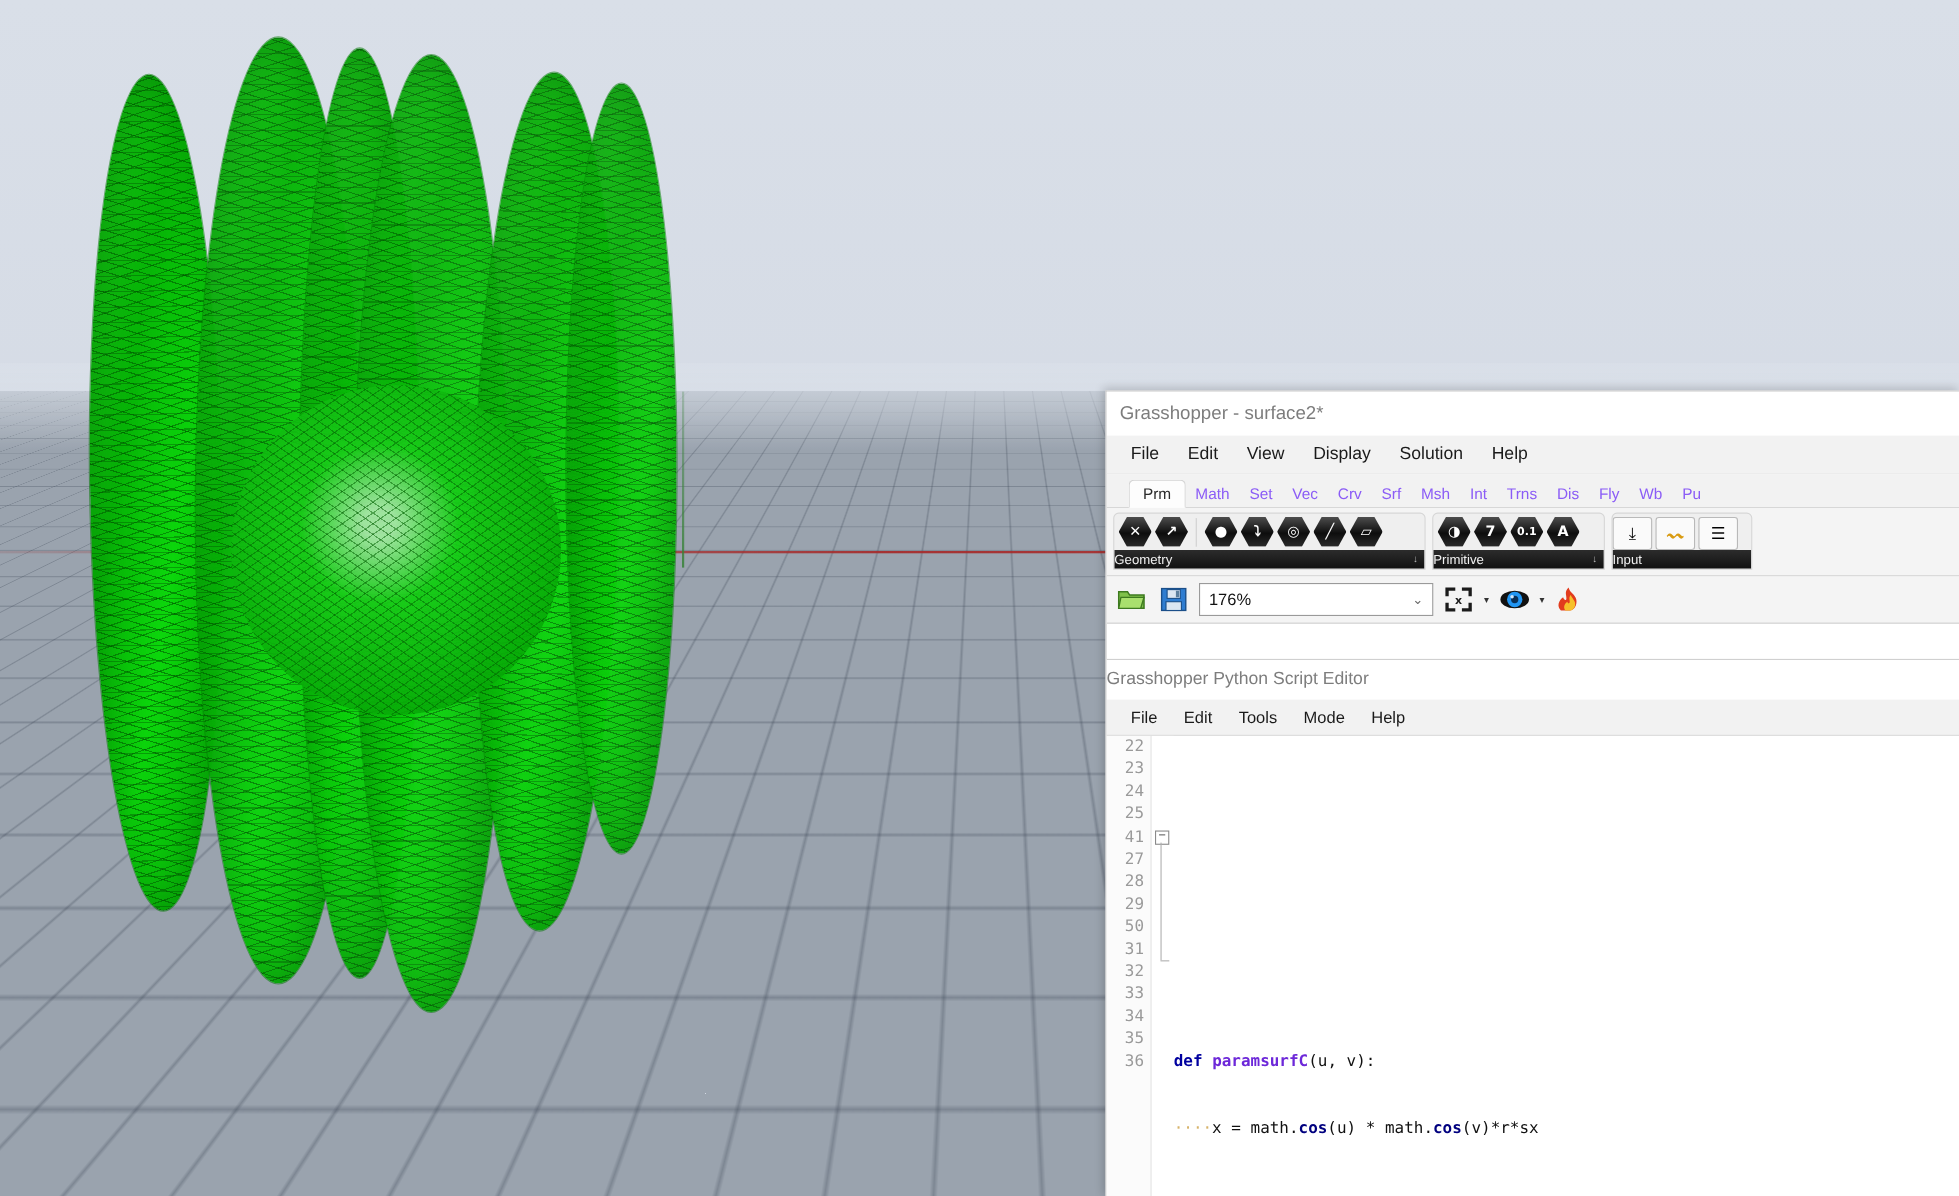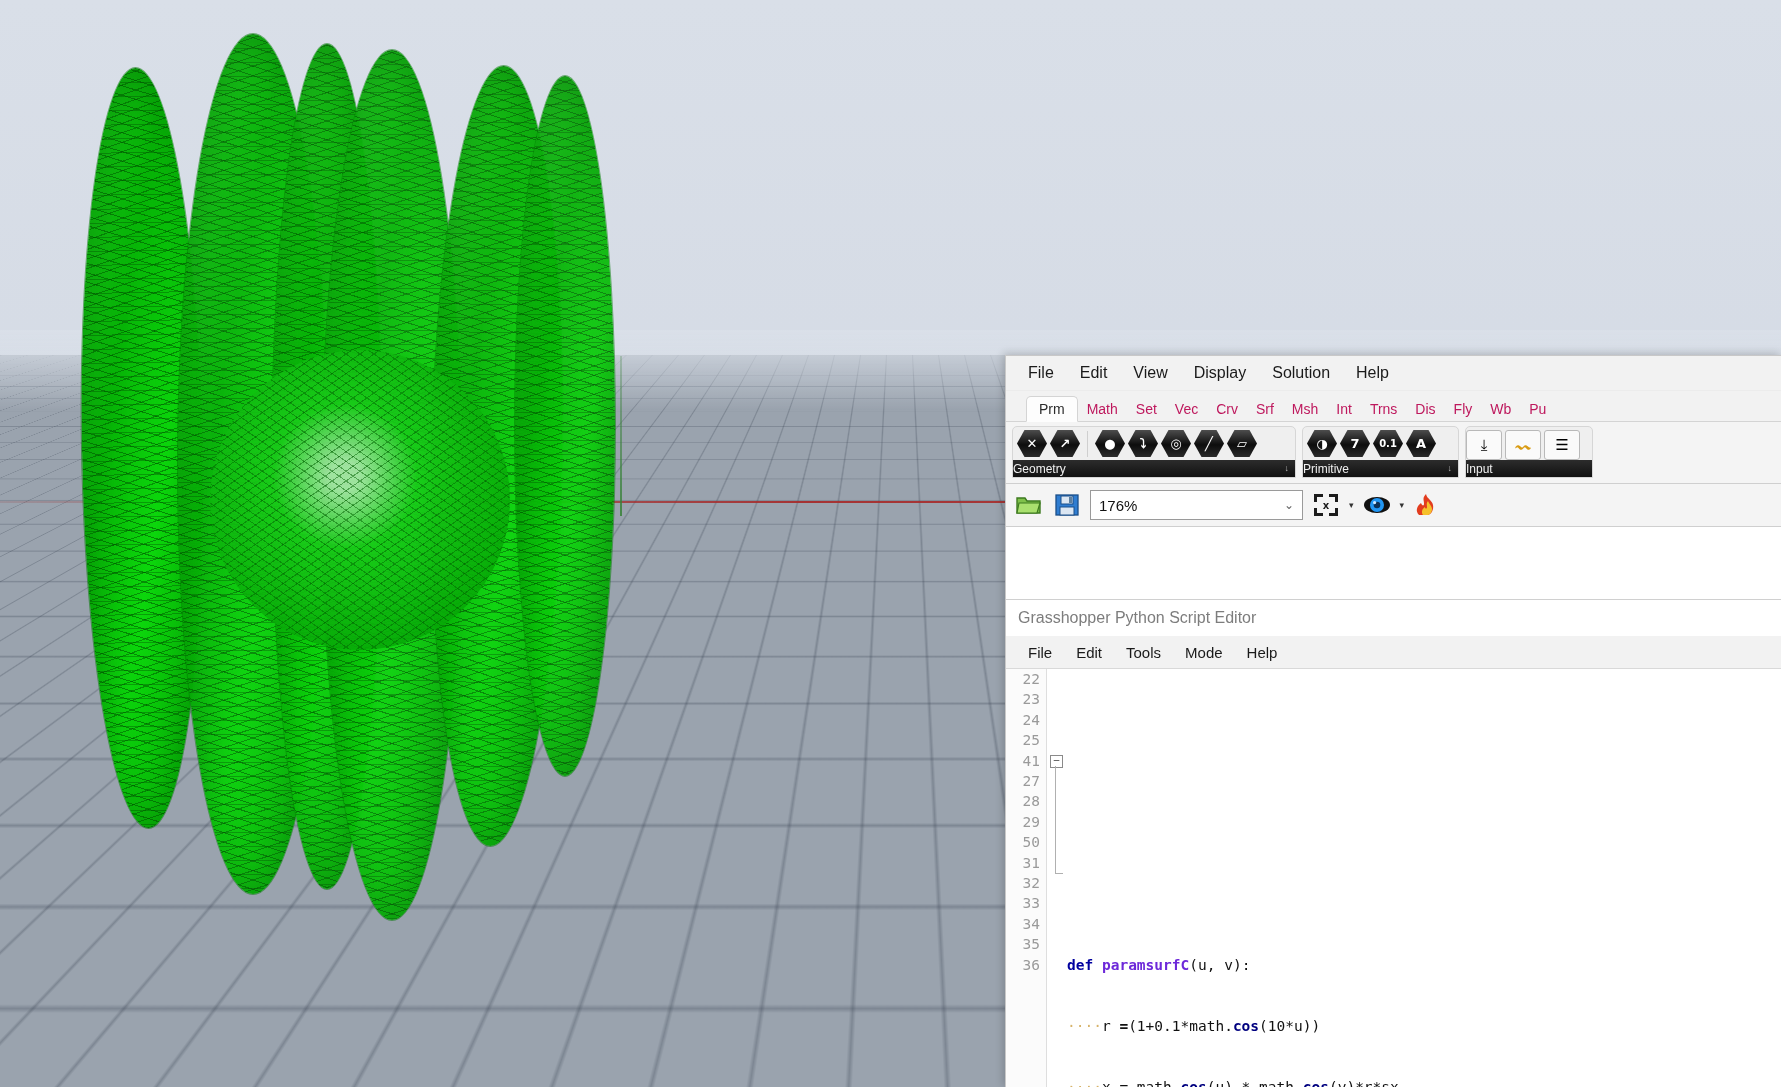--- a/index.html
+++ b/index.html
@@ -96,21 +96,21 @@
   .gh-menubar .mi{
     font-size:16px; color:#1a1a1a; padding:3px 10px; cursor:default;
   }
 
   .gh-tabs{
     height:30px; display:flex; align-items:flex-end;
     background:#f2f2f2; padding-left:20px;
     border-bottom:1px solid #d4d4d4;
   }
   .gh-tab{
-    font-size:14px; color:#be185d; padding:5px 9px 4px 9px;
+    font-size:14px; color:#8b5cf6; padding:5px 9px 4px 9px;
     border-radius:5px 5px 0 0; cursor:default; white-space:nowrap;
   }
   .gh-tab.active{
     background:#fdfdfd; color:#2b2b2b;
     border:1px solid #d4d4d4; border-bottom:1px solid #fdfdfd;
     padding:4px 12px 4px 12px; margin-bottom:-1px;
   }
 
   .gh-ribbon{
     height:57px; display:flex; align-items:flex-start;
@@ -160,21 +160,21 @@
   }
   .zoom-combo .chev{color:#666;font-size:12px;}
   .tiny-caret{font-size:9px;color:#333;}
 
   
   #py-editor{
     position:absolute;left:0;top:243px;width:776px;height:489px;
     background:#fff;border-top:1px solid #d0d0d0;
   }
   .py-title{
-    height:36px;line-height:36px;padding-left:12px;
+    height:36px;line-height:36px;
     font-size:16px;color:#7d7d7d;background:#fff;
   }
   .py-menubar{
     height:32px;display:flex;align-items:center;gap:4px;
     padding-left:12px;background:#f2f2f2;border-bottom:1px solid #d9d9d9;
   }
   .py-menubar .mi{font-size:15px;color:#1a1a1a;padding:3px 10px;}
 
   .code-area{
     position:relative;display:flex;background:#fff;height:auto;
@@ -218,20 +218,23 @@
     <div class="lobe l3"></div>
     <div class="lobe l4"></div>
     <div class="lobe l5"></div>
     <div class="lobe l6"></div>
     <div class="core"></div>
   </div>
 </div>
 
 <div id="gh-window">
 
+  <div class="gh-title">
+    <span>Grasshopper - surface2*</span>
+  </div>
 
   <div class="gh-menubar">
     <div class="mi">File</div>
     <div class="mi">Edit</div>
     <div class="mi">View</div>
     <div class="mi">Display</div>
     <div class="mi">Solution</div>
     <div class="mi">Help</div>
   </div>
 
@@ -380,21 +383,20 @@
         <div class="fold-line" style="top:97px;height:107px"></div>
         <div class="fold-elbow" style="top:204px"></div>
       </div>
 
       <div class="code-lines">
         <div class="ln">&nbsp;</div>
         <div class="ln">&nbsp;</div>
         <div class="ln">&nbsp;</div>
         <div class="ln">&nbsp;</div>
         <div class="ln"><span class="kw">def</span> <span class="fn">paramsurfC</span>(u, v):</div>
-        <div class="ln"><span class="dot">····</span>r <span class="op">=</span>(1+0.1*math.<span class="meth">cos</span>(10*u))</div>
         <div class="ln"><span class="dot">····</span>x = math.<span class="meth">cos</span>(u) * math.<span class="meth">cos</span>(v)*r*sx</div>
         
         
         
         
         
         
         
         
       </div>

